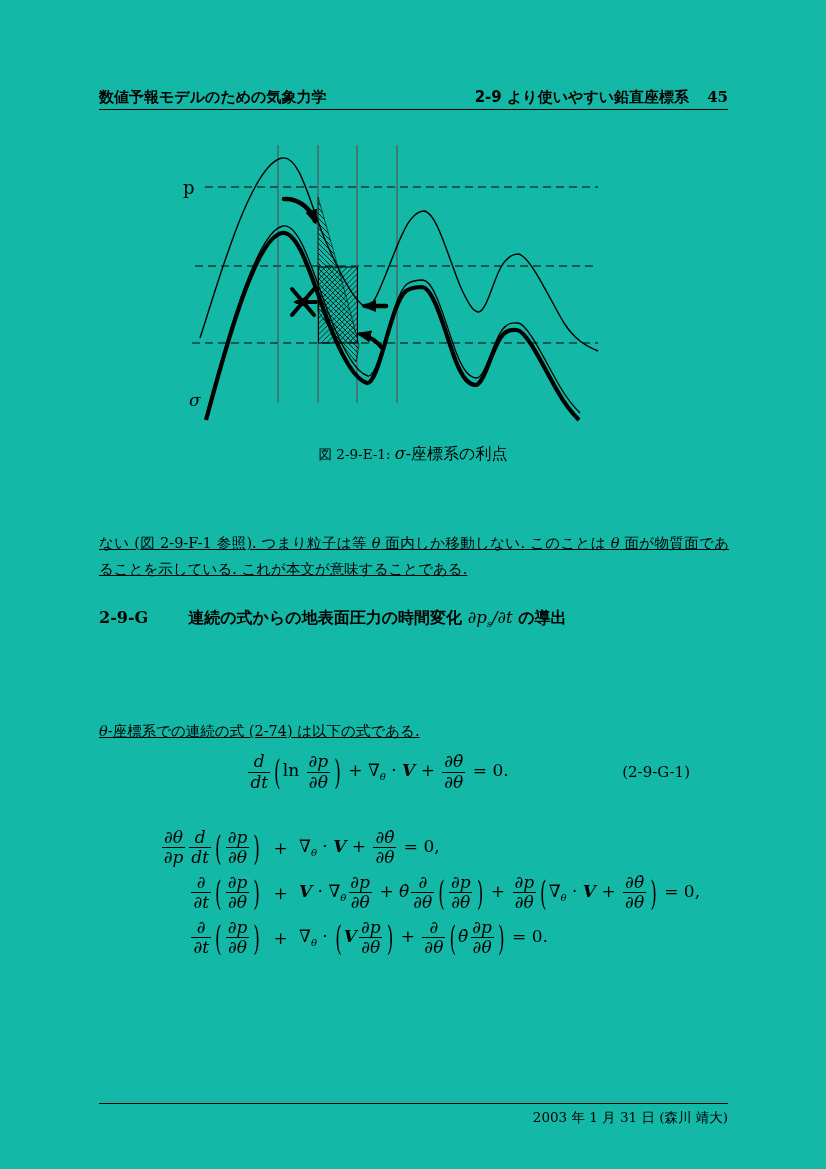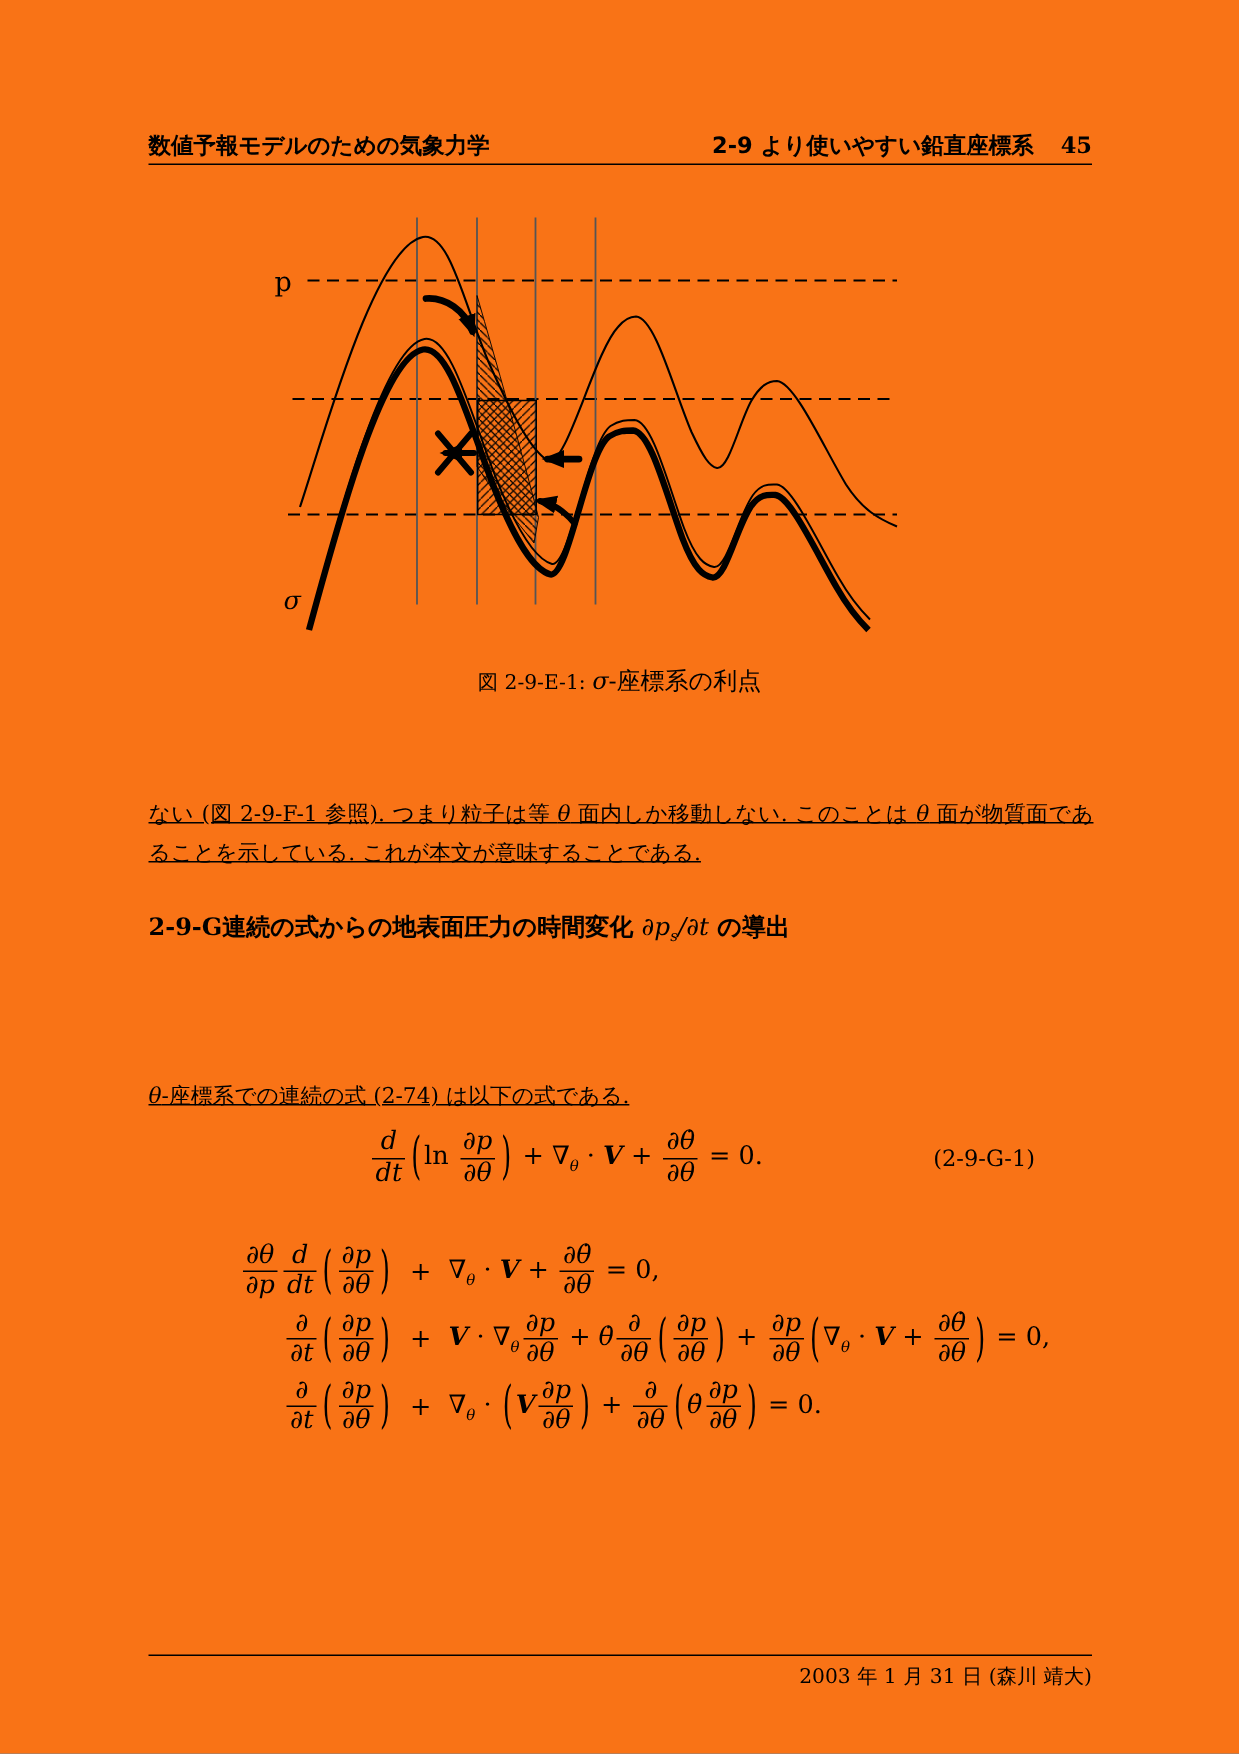--- a/index.html
+++ b/index.html
@@ -1,16 +1,16 @@
 <!DOCTYPE html>
 <html><head>
 <meta charset="utf-8">
 <style>
   html,body{margin:0;padding:0;background:#888;}
-  .page{position:relative;width:826px;height:1169px;background:#f97316;overflow:hidden;
+  .page{position:relative;width:826px;height:1169px;background:#14b8a6;overflow:hidden;
         font-family:"DejaVu Serif","Liberation Serif",serif;color:#000;}
 
   
   .header{position:absolute;top:88px;left:99px;width:629px;height:21px;
           border-bottom:1px solid #000;display:flex;justify-content:space-between;
           font-weight:bold;font-size:15px;font-family:"DejaVu Sans","Liberation Sans",sans-serif;}
   .header .hnum{font-family:"DejaVu Serif","Liberation Serif",serif;}
   .hright{display:flex;gap:18px;}
 
   
@@ -20,21 +20,21 @@
 
   
   .para{position:absolute;left:99px;width:630px;font-size:14.5px;line-height:26px;
         text-align:justify;text-decoration:underline;}
   .it{font-style:italic;font-family:"DejaVu Serif","Liberation Serif",serif;font-weight:normal;}
   .bi{font-weight:bold;font-style:italic;font-family:"DejaVu Serif","Liberation Serif",serif;}
   .gothic{font-family:"DejaVu Sans","Liberation Sans",sans-serif;font-weight:bold;font-style:normal;}
   sub.msub{font-size:10px;font-style:italic;line-height:0;}
 
   
-  .section-heading{position:absolute;top:608px;left:99px;width:630px;display:flex;
+  .section-heading{position:absolute;top:608px;left:99px;width:630px;display:flex;gap:40px;
                    align-items:baseline;font-size:16px;}
   .sec-num{font-weight:bold;}
   .sec-title{font-size:16px;}
   .sec-title .it{font-size:16.5px;}
 
   
   .mrow span{white-space:pre;}
   .frac{display:inline-flex;flex-direction:column;align-items:center;vertical-align:middle;
         margin:0 2px;line-height:1.12;}
   .frac .num,.frac .den{display:block;text-align:center;padding:0 2px;white-space:nowrap;}

